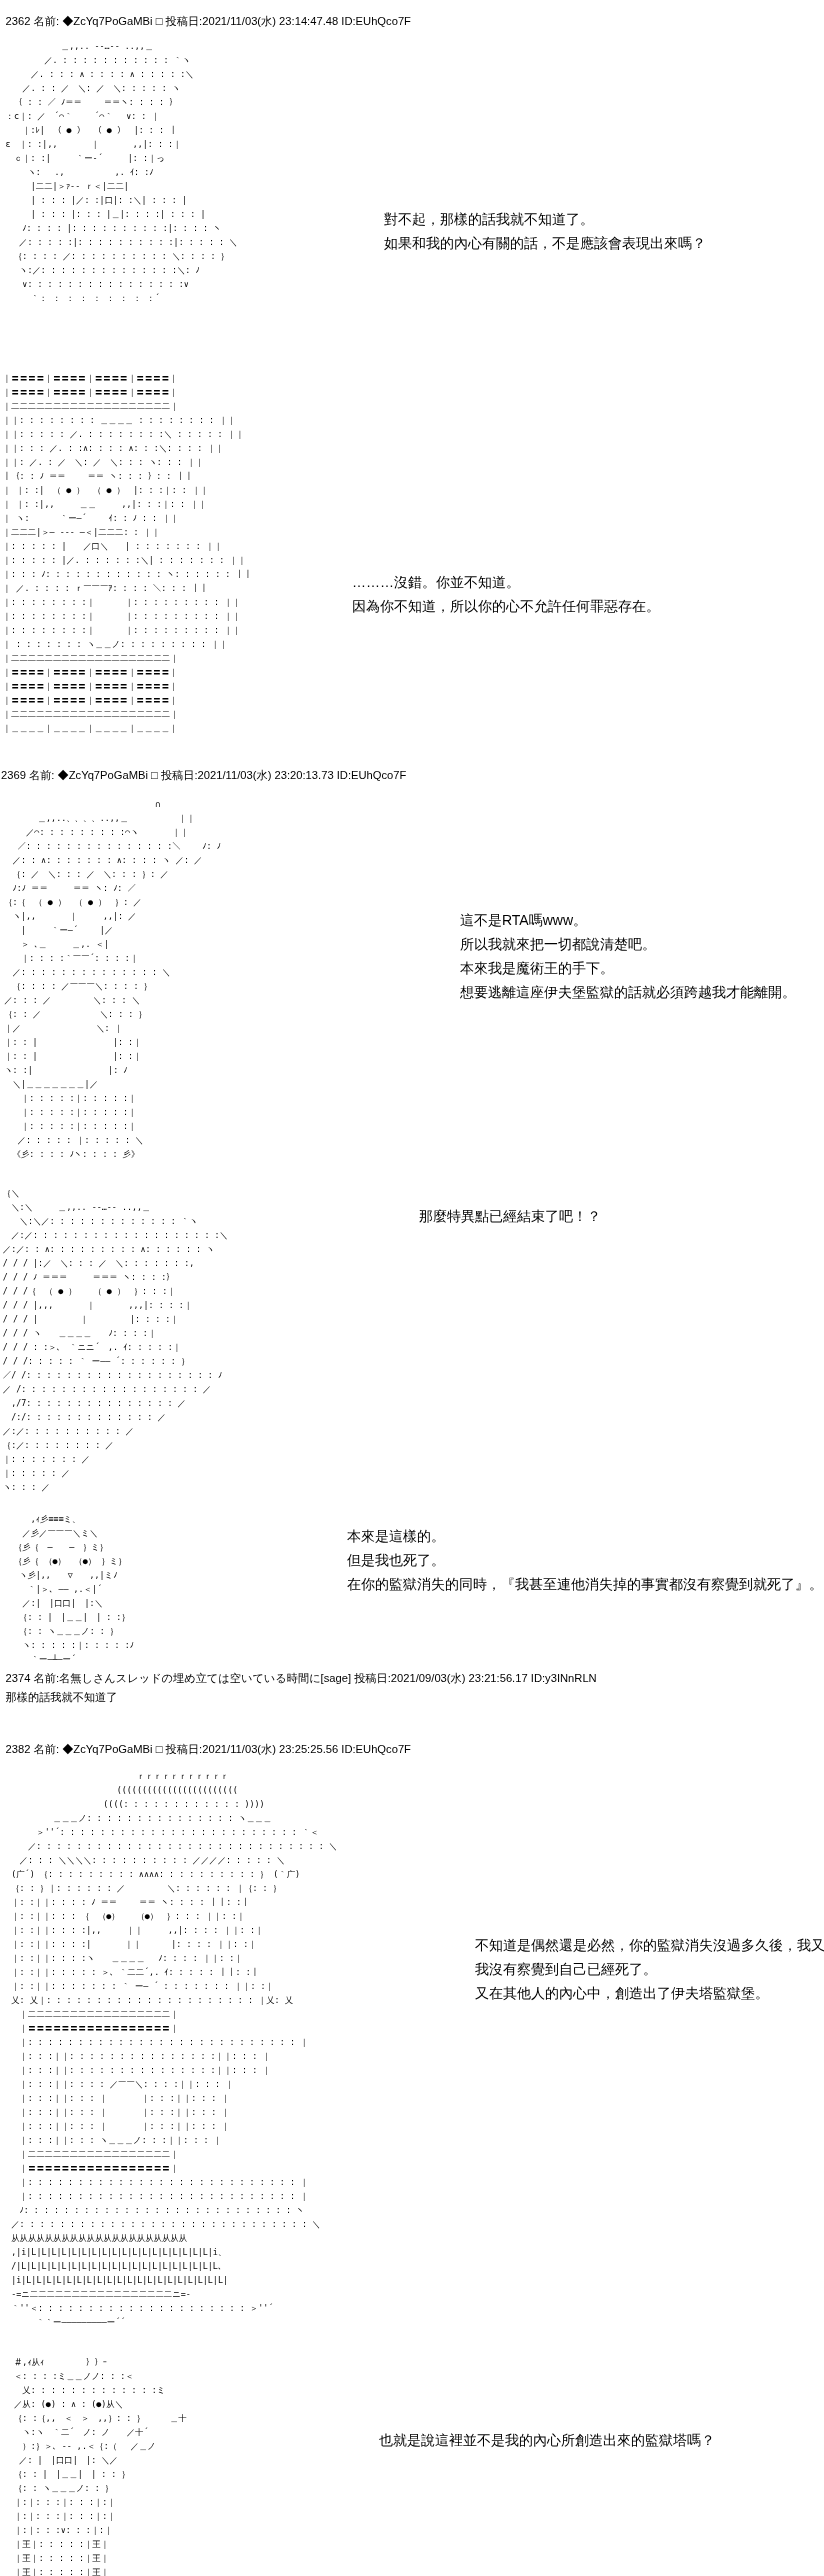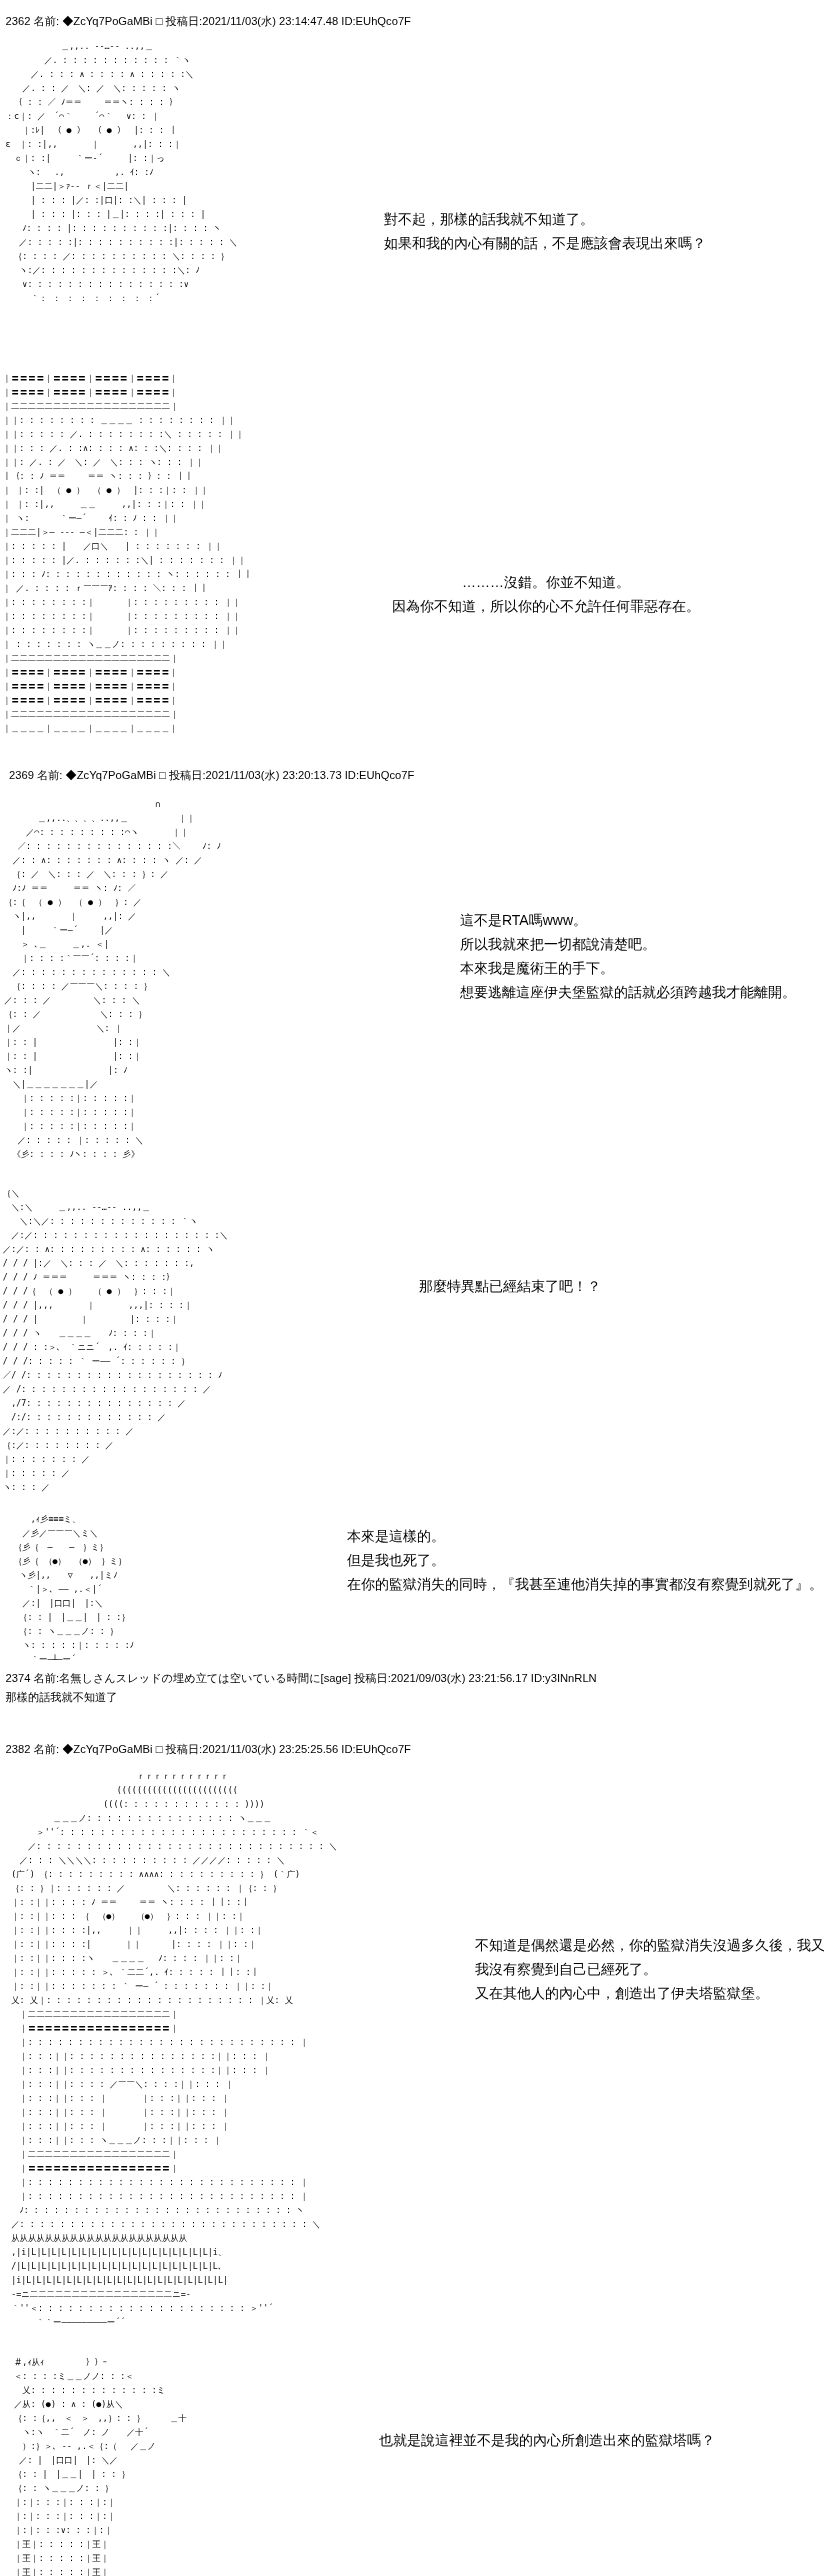--- a/index.html
+++ b/index.html
@@ -88,23 +88,23 @@
 ｜: : : : : : : :｜　　　 ｜: : : : : : : : : ｜｜
 ｜: : : : : : : :｜　　　 ｜: : : : : : : : : ｜｜
 ｜: : : : : : : :｜　　　 ｜: : : : : : : : : ｜｜
 ｜ : : : : : : : ヽ＿＿ノ: : : : : : : : : ｜｜
 ｜二二二二二二二二二二二二二二二二二二二｜
 ｜〓〓〓〓｜〓〓〓〓｜〓〓〓〓｜〓〓〓〓｜
 ｜〓〓〓〓｜〓〓〓〓｜〓〓〓〓｜〓〓〓〓｜
 ｜〓〓〓〓｜〓〓〓〓｜〓〓〓〓｜〓〓〓〓｜
 ｜二二二二二二二二二二二二二二二二二二二｜
 ｜＿＿＿＿｜＿＿＿＿｜＿＿＿＿｜＿＿＿＿｜</pre>
-    <div class="dialogue" style="top: 570px; left: 392px; text-align: center;">………沒錯。你並不知道。
+    <div class="dialogue" style="top: 570px; left: 352px;">………沒錯。你並不知道。
 因為你不知道，所以你的心不允許任何罪惡存在。</div>
-    <div class="post-header" style="top: 768px; left: 9px;">2369 名前: ◆ZcYq7PoGaMBi □ 投稿日:2021/11/03(水) 23:20:13.73 ID:EUhQco7F</div>
+    <div class="post-header" style="top: 768px; left: 1px;">2369 名前: ◆ZcYq7PoGaMBi □ 投稿日:2021/11/03(水) 23:20:13.73 ID:EUhQco7F</div>
     <pre class="aa" style="top: 797px; left: 4.2px;">　　　　　　　　　　　　　　　　　　∩
 　　　　＿,,..、、、、..,,＿　　　　　　｜｜
 　　 ／⌒: : : : : : : : :⌒ヽ　　　　｜｜
 　 ／: : : : : : : : : : : : : : :＼　　 ﾉ: ﾉ
 　／: : ∧: : : : : : : ∧: : : : ヽ ／: ／
 　｛: ／　＼: : : ／　＼: : : ｝: ／
 　ﾉ:ﾉ ＝＝　　　＝＝ ヽ: ﾉ: ／
 ｛:｛　（ ● ）　（ ● ）　｝: ／
 　ヽ|,,　　　　｜　　　,,|: ／
 　　|　　　｀ー―´　　 |／
@@ -143,21 +143,21 @@
 / / /: : : : : ｀ ー―― ´: : : : : : ｝
 ／/ /: : : : : : : : : : : : : : : : : : : ﾉ
 ／ /: : : : : : : : : : : : : : : : : : ／
 　,/7: : : : : : : : : : : : : : : ／
 　/:/: : : : : : : : : : : : : ／
 ／:／: : : : : : : : : : ／
 ｛:／: : : : : : : : ／
 ｜: : : : : : : ／
 ｜: : : : : ／
 ヽ: : : ／</pre>
-    <div class="dialogue" style="top: 1275px; left: 419px; font-family: Liberation Mono, monospace;">那麼特異點已經結束了吧！？</div>
+    <div class="dialogue" style="top: 1204px; left: 419px;">那麼特異點已經結束了吧！？</div>
     <pre class="aa" style="top: 1512px; left: 5.6px;">　　　,ｨ彡≡≡≡ミ、
 　　／彡／￣￣￣＼ミ＼
 　｛彡｛　─　　─　｝ミ｝
 　｛彡｛ （●）　（●） ｝ミ｝
 　 ヽ彡|,,　　▽　　,,|ミﾉ
 　　 ｀|＞､ ―― ,.＜|´
 　　／:|　|口口|　|:＼
 　 ｛: : |　|＿＿|　| : :｝
 　 ｛: : ヽ＿＿＿ノ: : ｝
 　　ヽ: : : : :｜: : : : :ﾉ

